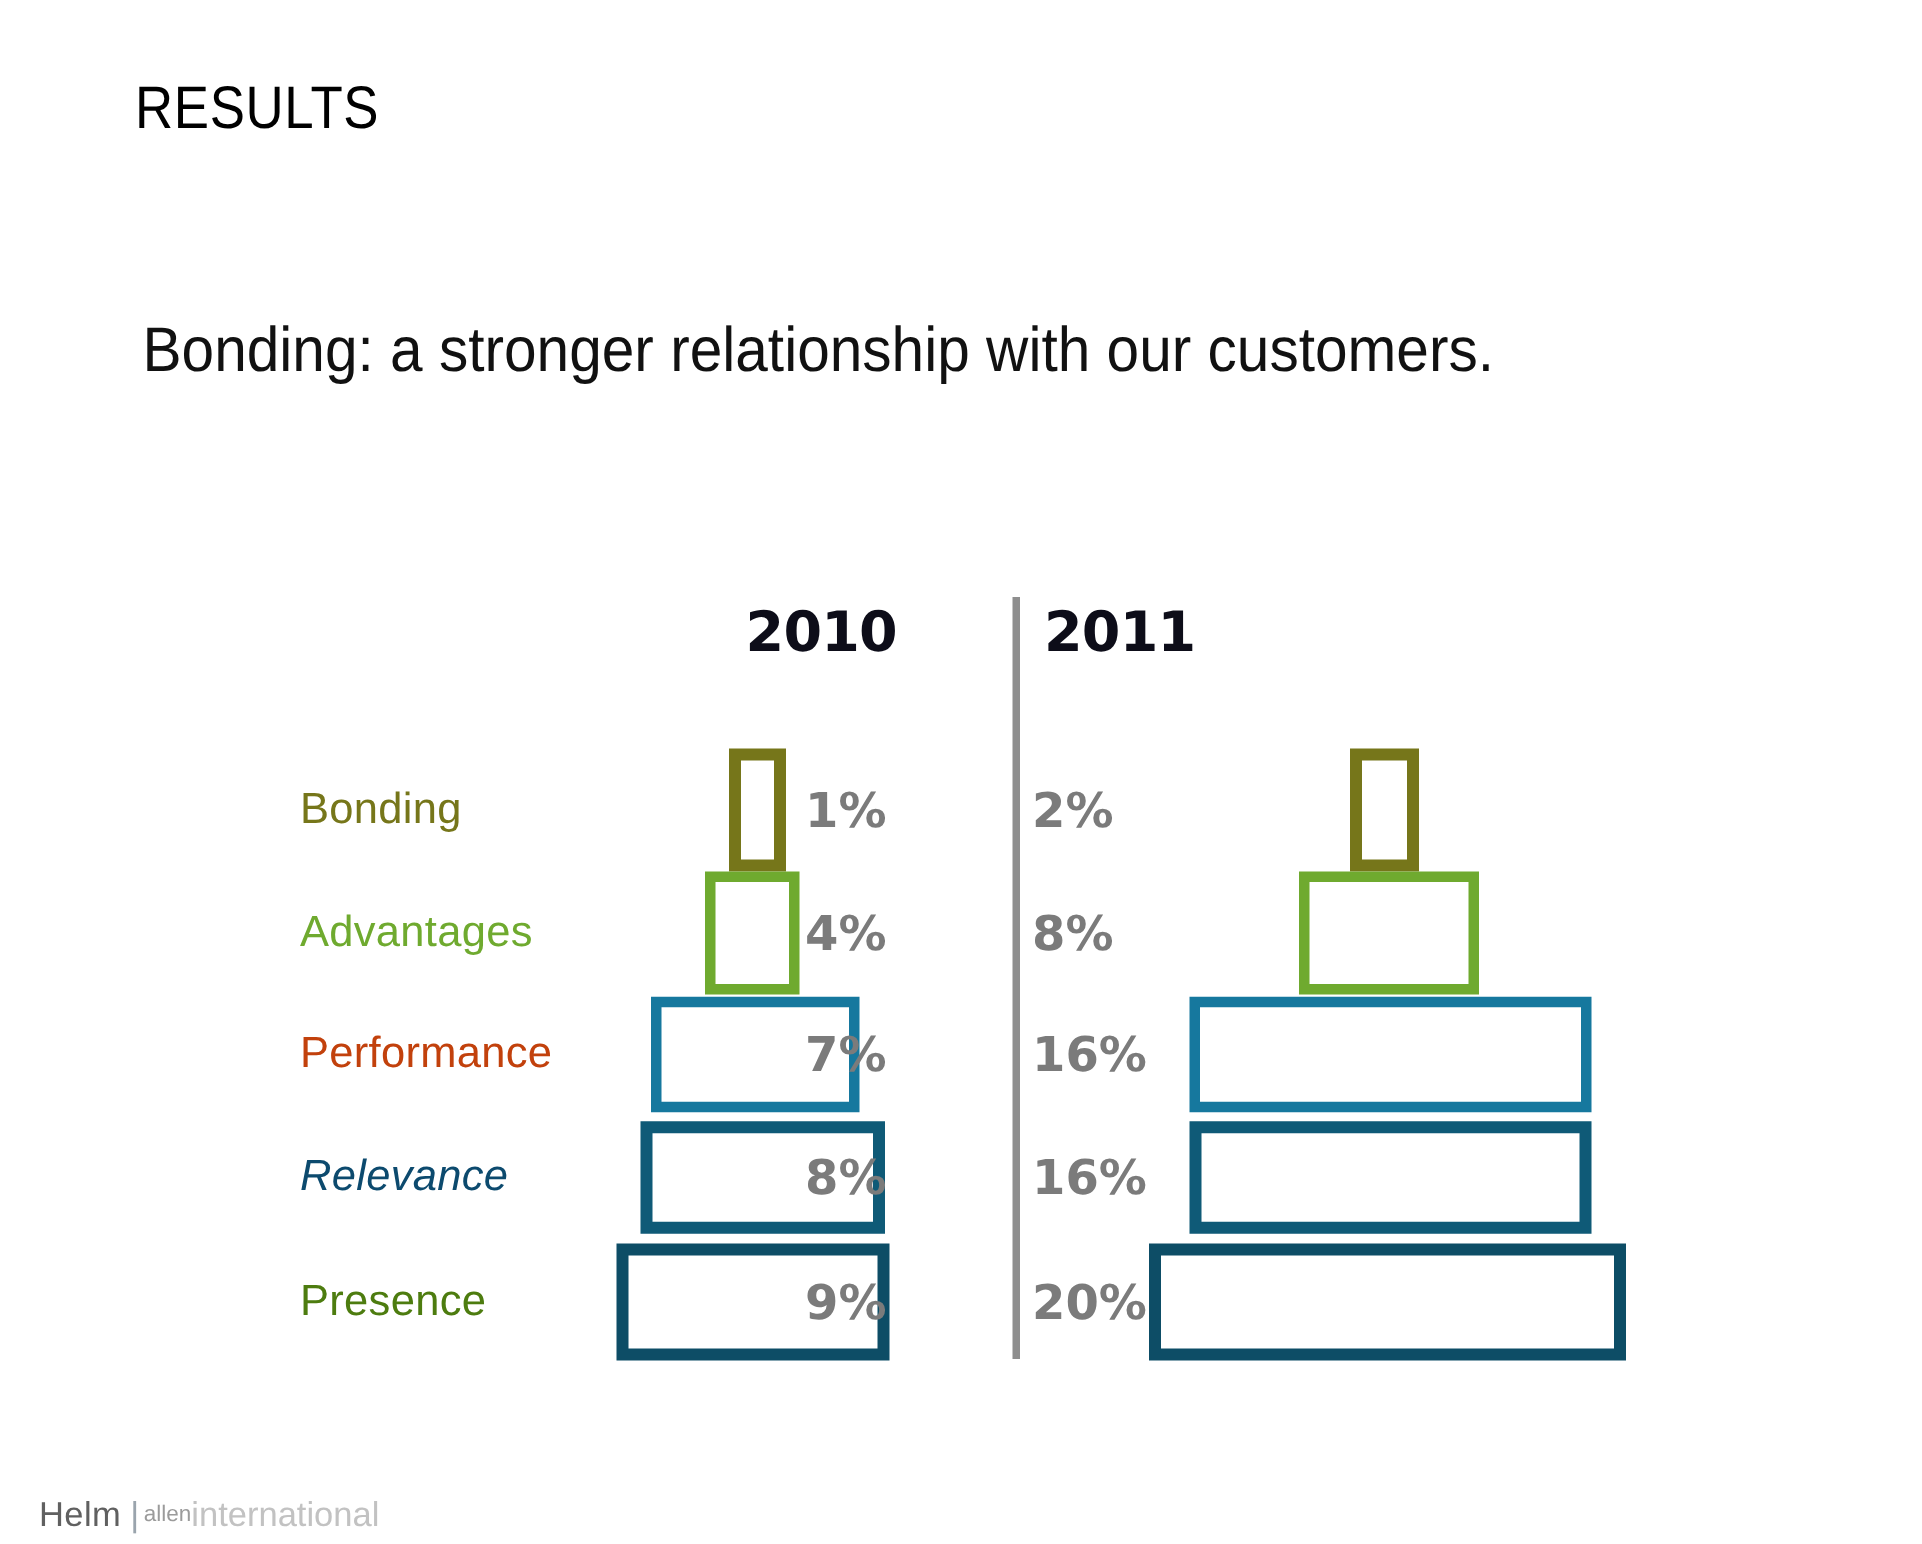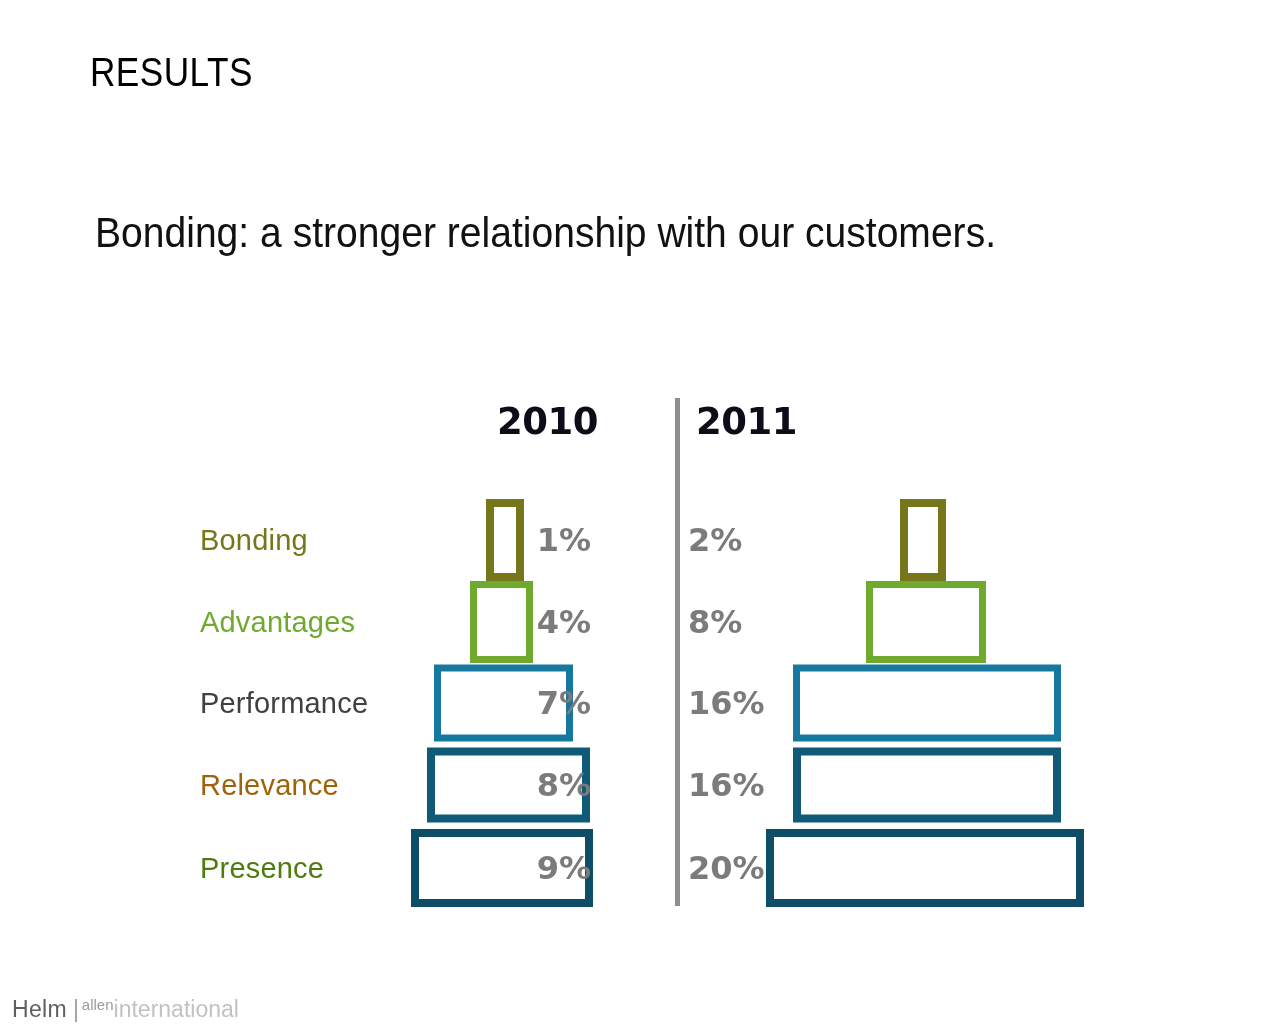--- a/index.html
+++ b/index.html
@@ -108,24 +108,24 @@
     transform: translateY(-50%);
     background: transparent;
     box-sizing: border-box;
   }
   .bar-left  {  }
   .bar-right {  }
 
   
   #footer-logo {
     position: absolute;
-    left: 12px;
+    left: 26px;
     bottom: 6px;
     display: flex;
-    align-items: flex-start;
+    align-items: center;
     font-family: "Liberation Sans Narrow", "Liberation Sans", sans-serif;
   }
   #logo-helm {
     font-size: 23px;
     color: #606060;
     letter-spacing: 0.3px;
   }
   #logo-sep {
     font-size: 23px;
     color: #9aa4ad;
@@ -164,28 +164,28 @@
         <div class="bar bar-right" style="width: 46px; height: 82px; left: 900px; border: 8px solid rgb(118, 118, 26);"></div>
       </div>
       <div class="row" style="top: 622px;">
         <div class="row-label" style="color: rgb(111, 170, 47);">Advantages</div>
         <div class="bar bar-left" style="width: 63px; height: 82px; right: 748px; border: 7px solid rgb(111, 170, 47);"></div>
         <div class="pct pct-left">4%</div>
         <div class="pct pct-right">8%</div>
         <div class="bar bar-right" style="width: 120px; height: 82px; left: 866px; border: 7px solid rgb(111, 170, 47);"></div>
       </div>
       <div class="row" style="top: 703px;">
-        <div class="row-label" style="color: #404040;">Performance</div>
+        <div class="row-label" style="color: #c2410c;">Performance</div>
         <div class="bar bar-left" style="width: 139px; height: 77px; right: 708px; border: 7px solid rgb(22, 120, 158);"></div>
         <div class="pct pct-left">7%</div>
         <div class="pct pct-right">16%</div>
         <div class="bar bar-right" style="width: 268px; height: 77px; left: 793px; border: 7px solid rgb(22, 120, 158);"></div>
       </div>
       <div class="row" style="top: 785px;">
-        <div class="row-label" style="color: #a16207;">Relevance</div>
+        <div class="row-label" style="color: #0c4a6e; font-style: italic;">Relevance</div>
         <div class="bar bar-left" style="width: 163px; height: 75px; right: 691px; border: 8px solid rgb(15, 90, 119);"></div>
         <div class="pct pct-left">8%</div>
         <div class="pct pct-right">16%</div>
         <div class="bar bar-right" style="width: 268px; height: 75px; left: 793px; border: 8px solid rgb(15, 90, 119);"></div>
       </div>
       <div class="row" style="top: 868px;">
         <div class="row-label" style="color: #4d7c0f;">Presence</div>
         <div class="bar bar-left" style="width: 182px; height: 78px; right: 688px; border: 8px solid rgb(13, 77, 102);"></div>
         <div class="pct pct-left">9%</div>
         <div class="pct pct-right">20%</div>

